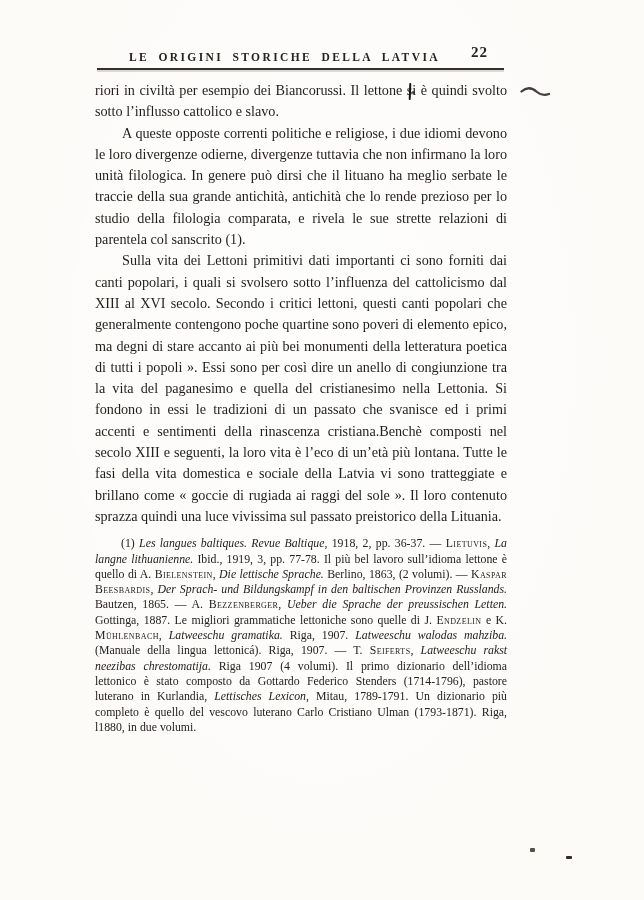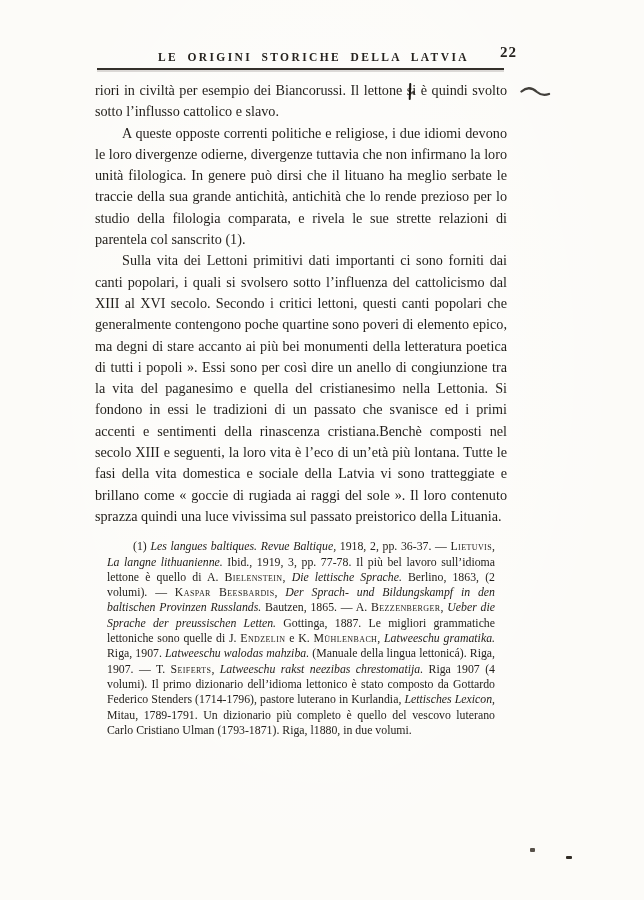--- a/index.html
+++ b/index.html
@@ -14,21 +14,21 @@
     background:
       radial-gradient(ellipse at 50% 40%, rgba(255,255,255,0.6) 0%, rgba(250,249,245,0.0) 70%),
       #fcfbf8;
     overflow: hidden;
     font-family: "Liberation Serif", "DejaVu Serif", serif;
     color: #1f1d1a;
   }
   .running-header {
     position: absolute;
     top: 47px;
-    left: 110px;
+    left: 81px;
     width: 407px;
     height: 22px;
     text-align: center;
   }
   .running-header .title {
     font-size: 11.5px;
     font-weight: 700;
     letter-spacing: 2.4px;
     word-spacing: 4px;
     color: #26231f;
@@ -62,21 +62,21 @@
     font-size: 14.2px;
     line-height: 21.3px;
     text-align: justify;
     color: #211e1a;
   }
   .body-p.indent { text-indent: 27px; }
   .footnote {
     margin-top: 9px;
   }
   .fn-p {
-    margin: 12px;
+    margin: 0;
     font-size: 11.8px;
     line-height: 15.3px;
     text-align: justify;
     text-indent: 26px;
     color: #25221e;
   }
   .fn-p .i  { font-style: italic; }
   .fn-p .sc { font-variant: small-caps; letter-spacing: 0.4px; }
   .pencil-mark {
     position: absolute;

